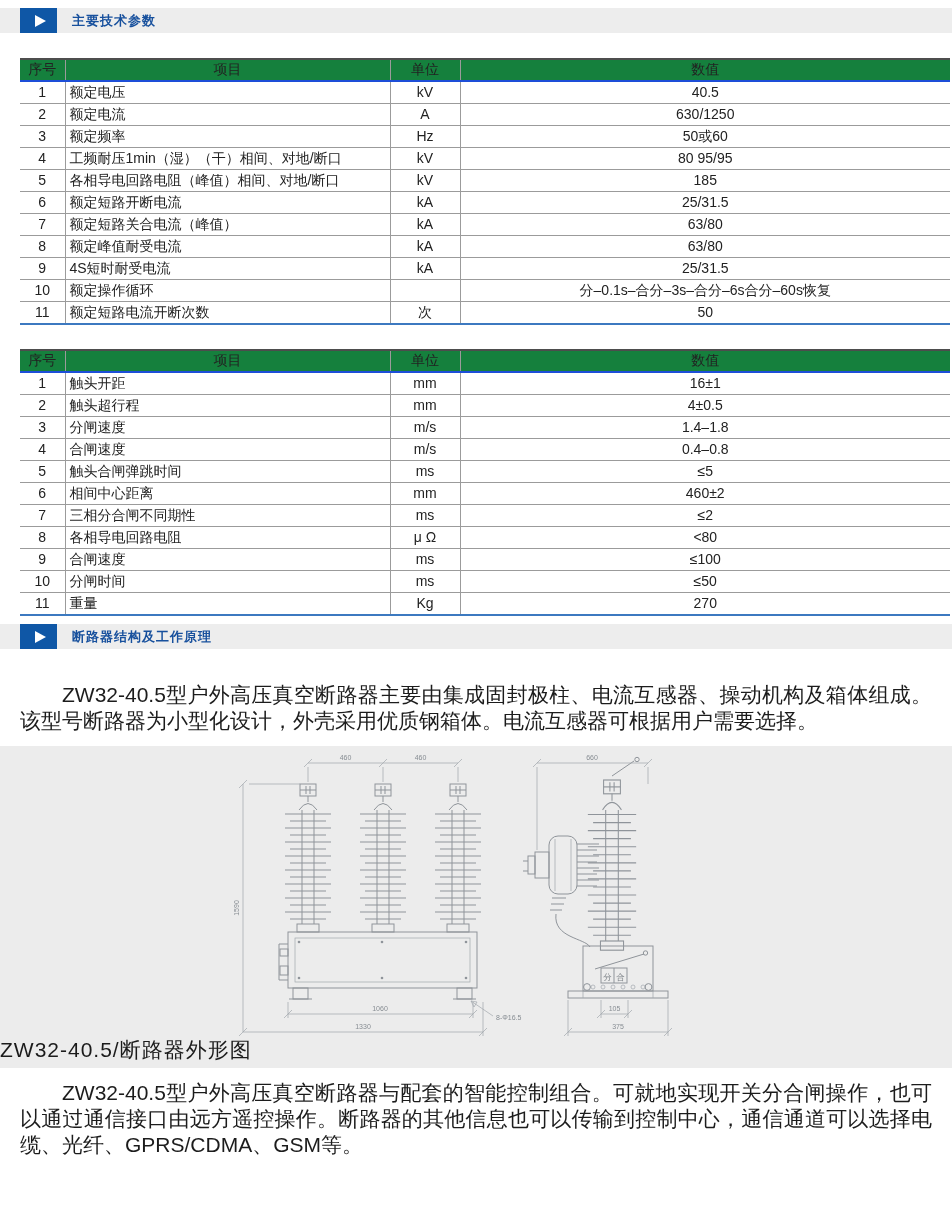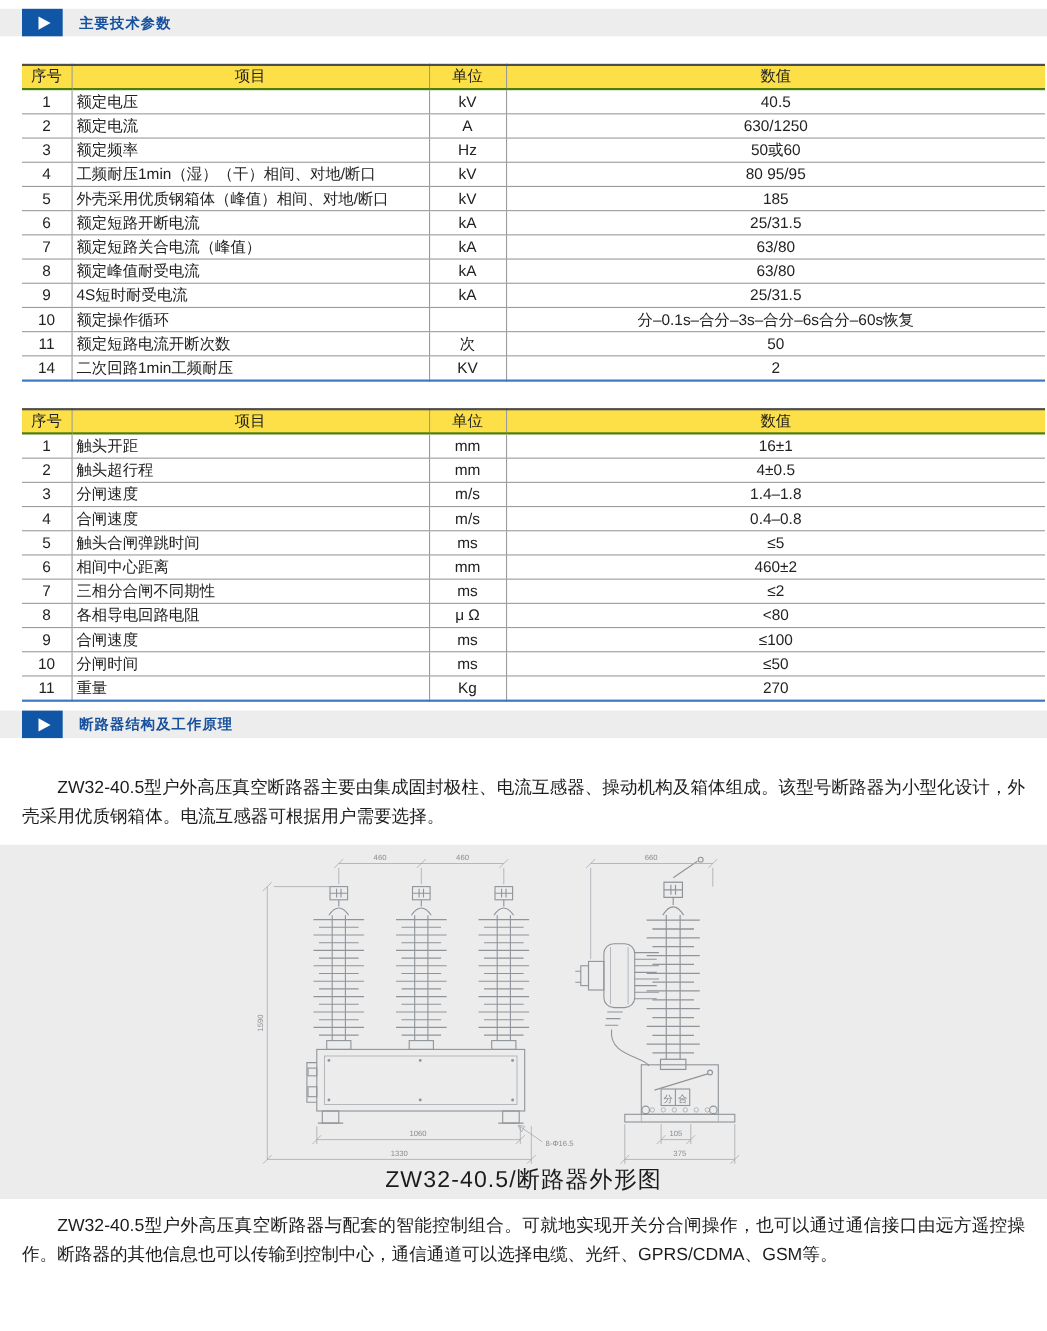--- a/index.html
+++ b/index.html
@@ -14,34 +14,34 @@
   .arrow-box{width:37px;height:25px;background:#0f57a6;margin-left:20px;
     display:flex;align-items:center;justify-content:center;flex:0 0 auto;}
   .arrow-tri{width:0;height:0;border-left:11px solid #ffffff;
     border-top:6.5px solid transparent;border-bottom:6.5px solid transparent;margin-left:3px;}
   .section-title{margin-left:15px;font-size:13px;font-weight:bold;color:#17509d;letter-spacing:1px;}
   
   table{width:930px;margin:0 0 0 20px;border-collapse:collapse;table-layout:fixed;
     border-top:2px solid #4d4d4d;border-bottom:2px solid #3c79c0;font-size:14px;color:#222;}
   table.t1{margin-top:25px;}
   table.t2{margin-top:24px;}
-  th{background:#fde047;height:20px;font-weight:normal;border-bottom:2px solid #4d7c0f;}
+  th{background:#15803d;height:20px;font-weight:normal;border-bottom:2px solid #1d4ed8;}
   td{height:21px;border-bottom:1px solid #9b9b9b;}
   tr:last-child td{border-bottom:none;}
   th,td{padding:0 4px;text-align:center;border-right:1px solid #9b9b9b;line-height:1.1;}
   th:last-child,td:last-child{border-right:none;}
   td:nth-child(2){text-align:left;}
   
-  .para{margin:0 20px;text-align:justify;text-indent:2em;font-size:16px;line-height:26px;color:#1c1c1c;}
+  .para{margin:0 20px;text-align:justify;text-indent:2em;font-size:21px;line-height:26px;color:#1c1c1c;}
   .para.p1{margin-top:33px;}
   .para.p2{margin-top:12px;}
   
   .diagram{position:relative;width:952px;height:322px;background:#ececec;margin-top:12px;}
   .diagram svg{position:absolute;left:0;top:0;}
-  .diagram-caption{position:absolute;left:0;right:0;bottom:4px;text-align:center;
+  .diagram-caption{position:absolute;left:0;right:0;bottom:4px;
     font-size:21px;color:#1b1b1b;letter-spacing:1px;}
   
   .ln{stroke:#8f949a;stroke-width:1;fill:none;}
   .lnthin{stroke:#a2a8ad;stroke-width:.7;fill:none;}
   .dim{stroke:#a2a8ad;stroke-width:.7;fill:none;}
   .dimtext{fill:#878d93;font-size:7px;font-family:"Liberation Sans",sans-serif;}
   .paneltext{fill:#7c8187;font-size:8.5px;font-family:"Liberation Sans",sans-serif;}
 </style>
 </head>
 <body>
@@ -88,21 +88,21 @@
         <td>50或60</td>
       </tr>
       <tr>
         <td>4</td>
         <td>工频耐压1min（湿）（干）相间、对地/断口</td>
         <td>kV</td>
         <td>80 95/95</td>
       </tr>
       <tr>
         <td>5</td>
-        <td>外壳采用优质钢箱体（峰值）相间、对地/断口</td>
+        <td>各相导电回路电阻（峰值）相间、对地/断口</td>
         <td>kV</td>
         <td>185</td>
       </tr>
       <tr>
         <td>6</td>
         <td>额定短路开断电流</td>
         <td>kA</td>
         <td>25/31.5</td>
       </tr>
       <tr>
@@ -127,26 +127,20 @@
         <td>10</td>
         <td>额定操作循环</td>
         <td></td>
         <td>分–0.1s–合分–3s–合分–6s合分–60s恢复</td>
       </tr>
       <tr>
         <td>11</td>
         <td>额定短路电流开断次数</td>
         <td>次</td>
         <td>50</td>
-      </tr>
-      <tr>
-        <td>14</td>
-        <td>二次回路1min工频耐压</td>
-        <td>KV</td>
-        <td>2</td>
       </tr>
     </tbody>
 </table>
 
 <table class="t2">
   <colgroup>
       <col style="width:45px">
       <col style="width:325px">
       <col style="width:70px">
       <col style="width:490px">

